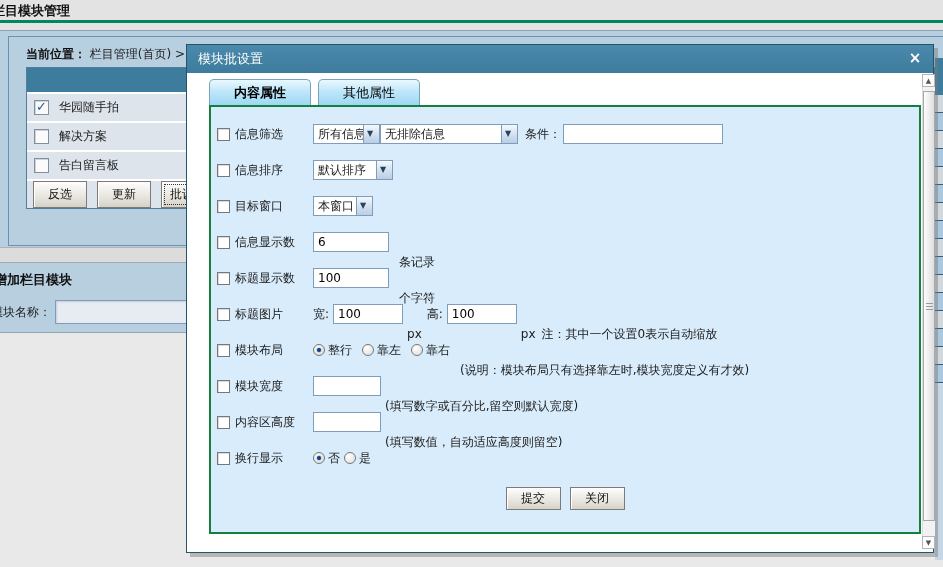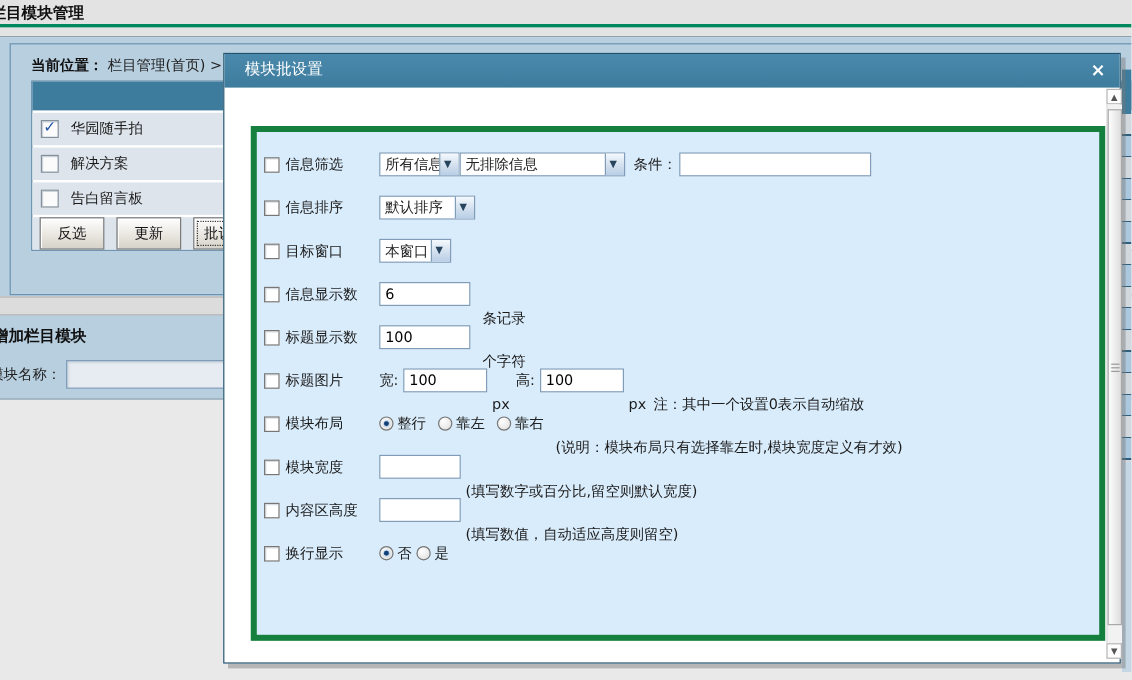--- a/index.html
+++ b/index.html
@@ -44,30 +44,30 @@
   #rightstrip { position:absolute; right:0; top:58px; width:8px; height:502px; z-index:2; }
   #rightstrip .rs-head { height:37px; background:var(--accent-teal,#3e7c9e); }
   #rightstrip .rs-rows { height:290px;
     background:repeating-linear-gradient(180deg,#d2d9de 0 17px,#2f5f7c 17px 18px,#abc8df 18px 35px,#2f5f7c 35px 36px); }
   #rightstrip .rs-tail { height:175px; background:#c5d7e5; }
 
   
   #modal { position:absolute; left:186px; top:44px; width:748px; height:509px; background:#fff;
     border:1px solid #23546e; box-shadow:4px 4px 0 rgba(120,120,120,.45); z-index:10; }
   #modal-titlebar { position:absolute; left:0; top:0; width:100%; height:28px;
-    background:linear-gradient(#4a89ab,var(--accent-teal,#3e7c9e)); color:#fff; font-size:13px; line-height:28px; padding-left:17px; }
+    background:linear-gradient(#4a89ab,var(--accent-teal,#3e7c9e)); color:#fff; font-size:13px; line-height:28px; padding-left:11px; }
   #modal-close { position:absolute; right:8px; top:0; width:20px; height:28px; line-height:26px; text-align:center;
     color:#fff; font-size:15px; font-weight:bold; cursor:pointer; }
   #tabs { position:absolute; left:22px; top:34px; display:flex; gap:7px; z-index:3; }
   .tab { width:102px; height:26px; line-height:25px; text-align:center; font-size:13px; color:#000;
     border:1px solid #7aa3ba; border-bottom:none; border-radius:5px 5px 0 0;
     background:linear-gradient(#eaf8ff,#bfe7fa 45%,#9ed8f4); cursor:pointer; }
   .tab.active { font-weight:bold; }
   #panel { position:absolute; left:22px; top:60px; width:712px; height:429px;
-    background:var(--panel-blue,#d9ecfb); border:5px solid #15803d; padding-top:9px; }
+    background:var(--panel-blue,#d9ecfb); border:2px solid #15803d; padding-top:9px; }
   .frow { height:36px; display:flex; align-items:center; padding-left:6px; white-space:nowrap; }
   .frow .cbd { width:13px; height:13px; background:#fff; border:1px solid #777; box-shadow:inset 1px 1px 0 #d7dde2; flex:0 0 auto; }
   .flabel { width:78px; margin-left:5px; color:#1b1b1b; }
   .ctrl { display:flex; align-items:center; }
   .dd { height:20px; background:#fff; border:1px solid #7f9db9; display:flex; align-items:center; cursor:pointer; }
   .dd .dd-text { flex:1; padding:0 4px; overflow:hidden; }
   .dd .dd-btn { width:16px; height:18px; border-left:1px solid #7f9db9;
     background:linear-gradient(#f4f9fd,#cfdded 60%,#b9cfe6); position:relative; }
   .dd .dd-btn::after { content:"▼"; position:absolute; left:3px; top:4px; font-size:8px; color:#27445e; }
   .ti { height:20px; border:1px solid #7f9db9; background:#fff; font-size:12px; padding:0 4px;
@@ -148,20 +148,24 @@
     <div class="rs-rows"></div>
     <div class="rs-tail"></div>
   </div>
 
   <div id="modal">
     <div id="modal-titlebar">
       <span>模块批设置</span>
       <span id="modal-close">×</span>
     </div>
 
+    <div id="tabs">
+      <div class="tab active">内容属性</div>
+      <div class="tab">其他属性</div>
+    </div>
 
     <div id="panel">
 
       <div class="frow">
         <span class="cbd"></span>
         <span class="flabel">信息筛选</span>
         <div class="ctrl">
           <div class="dd" style="width:67px">
             <span class="dd-text">所有信息</span>
             <span class="dd-btn"></span>
@@ -265,20 +269,24 @@
         <span class="cbd"></span>
         <span class="flabel">换行显示</span>
         <div class="ctrl">
           <span class="radio on"></span>
           <span class="rlabel" style="margin-right:4px">否</span>
           <span class="radio"></span>
           <span class="rlabel">是</span>
         </div>
       </div>
 
+      <div id="btnrow">
+        <button class="pushbtn">提交</button>
+        <button class="pushbtn">关闭</button>
+      </div>
     </div>
 
     <div id="msb">
       <div id="sb-up" class="sb-btn"></div>
       <div id="sb-track">
         <div id="sb-thumb">
           <span class="grip"></span>
         </div>
       </div>
       <div id="sb-down" class="sb-btn"></div>

